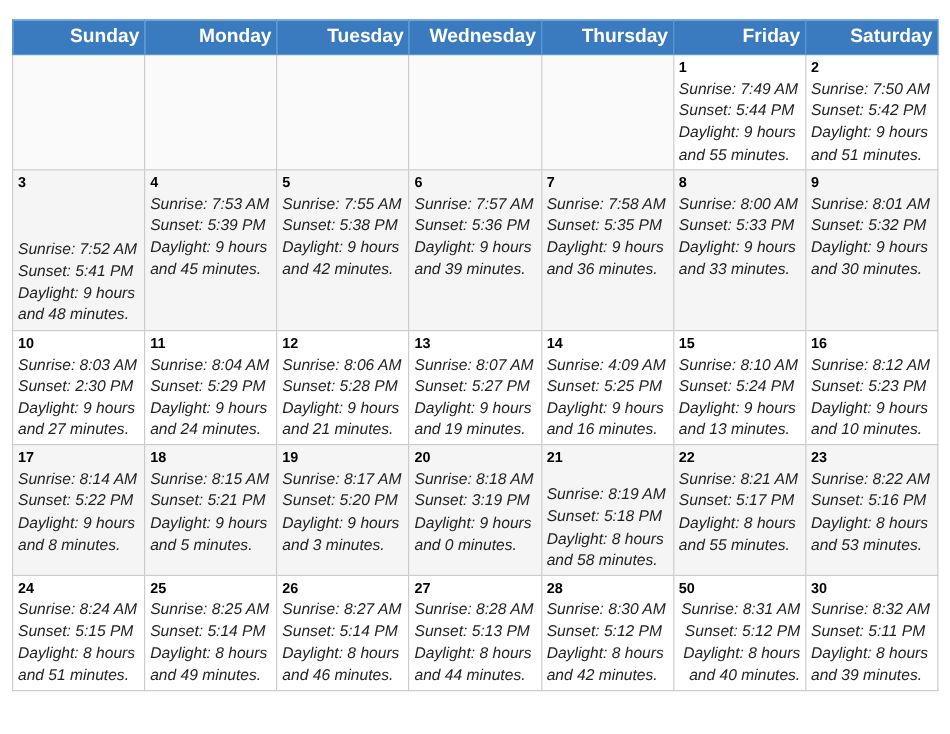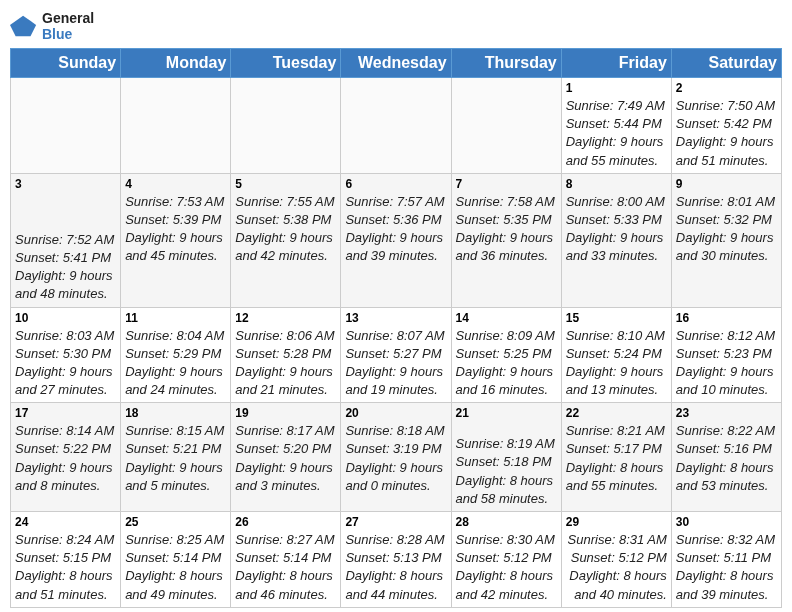--- a/index.html
+++ b/index.html
@@ -74,30 +74,20 @@
       font-style: italic;
     }
     td.empty {
       background: #fafafa;
     }
   </style>
 </head>
 <body>
 
 <div class="header">
-  <div class="logo">
-    <svg class="logo-icon" viewBox="0 0 30 30" xmlns="http://www.w3.org/2000/svg">
-      <polygon points="14,4 28,14 22,26 6,26 0,14" fill="#3a7abf"></polygon>
-      <polygon points="14,4 28,14 22,10" fill="#1a5fb4"></polygon>
-    </svg>
-    <div>
-      <div style="font-size:14px;font-weight:bold;color:#222;">General</div>
-      <div style="font-size:14px;font-weight:bold;color:#3a7abf;">Blue</div>
-    </div>
-  </div>
   <div class="title-block">
   </div>
 </div>
 
 <table>
   <thead>
     <tr id="header-row">
         <th>Sunday</th>
         <th>Monday</th>
         <th>Tuesday</th>
@@ -168,21 +158,21 @@
           <div class="day-number">9</div>
           <div class="day-info" style="white-space: pre-line;">Sunrise: 8:01 AM
 Sunset: 5:32 PM
 Daylight: 9 hours and 30 minutes.</div>
         </td>
       </tr>
       <tr>
         <td>
           <div class="day-number">10</div>
           <div class="day-info" style="white-space: pre-line;">Sunrise: 8:03 AM
-Sunset: 5:30 PM
+Sunset: 2:30 PM
 Daylight: 9 hours and 27 minutes.</div>
         </td>
         <td>
           <div class="day-number">11</div>
           <div class="day-info" style="white-space: pre-line;">Sunrise: 8:04 AM
 Sunset: 5:29 PM
 Daylight: 9 hours and 24 minutes.</div>
         </td>
         <td>
           <div class="day-number">12</div>
@@ -191,21 +181,21 @@
 Daylight: 9 hours and 21 minutes.</div>
         </td>
         <td>
           <div class="day-number">13</div>
           <div class="day-info" style="white-space: pre-line;">Sunrise: 8:07 AM
 Sunset: 5:27 PM
 Daylight: 9 hours and 19 minutes.</div>
         </td>
         <td>
           <div class="day-number">14</div>
-          <div class="day-info" style="white-space: pre-line;">Sunrise: 8:09 AM
+          <div class="day-info" style="white-space: pre-line;">Sunrise: 4:09 AM
 Sunset: 5:25 PM
 Daylight: 9 hours and 16 minutes.</div>
         </td>
         <td>
           <div class="day-number">15</div>
           <div class="day-info" style="white-space: pre-line;">Sunrise: 8:10 AM
 Sunset: 5:24 PM
 Daylight: 9 hours and 13 minutes.</div>
         </td>
         <td>
@@ -284,21 +274,21 @@
 Sunset: 5:13 PM
 Daylight: 8 hours and 44 minutes.</div>
         </td>
         <td>
           <div class="day-number">28</div>
           <div class="day-info" style="white-space: pre-line;">Sunrise: 8:30 AM
 Sunset: 5:12 PM
 Daylight: 8 hours and 42 minutes.</div>
         </td>
         <td>
-          <div class="day-number">29</div>
+          <div class="day-number">50</div>
           <div class="day-info" style="white-space: pre-line; text-align: right;">Sunrise: 8:31 AM
 Sunset: 5:12 PM
 Daylight: 8 hours and 40 minutes.</div>
         </td>
         <td>
           <div class="day-number">30</div>
           <div class="day-info" style="white-space: pre-line;">Sunrise: 8:32 AM
 Sunset: 5:11 PM
 Daylight: 8 hours and 39 minutes.</div>
         </td>

